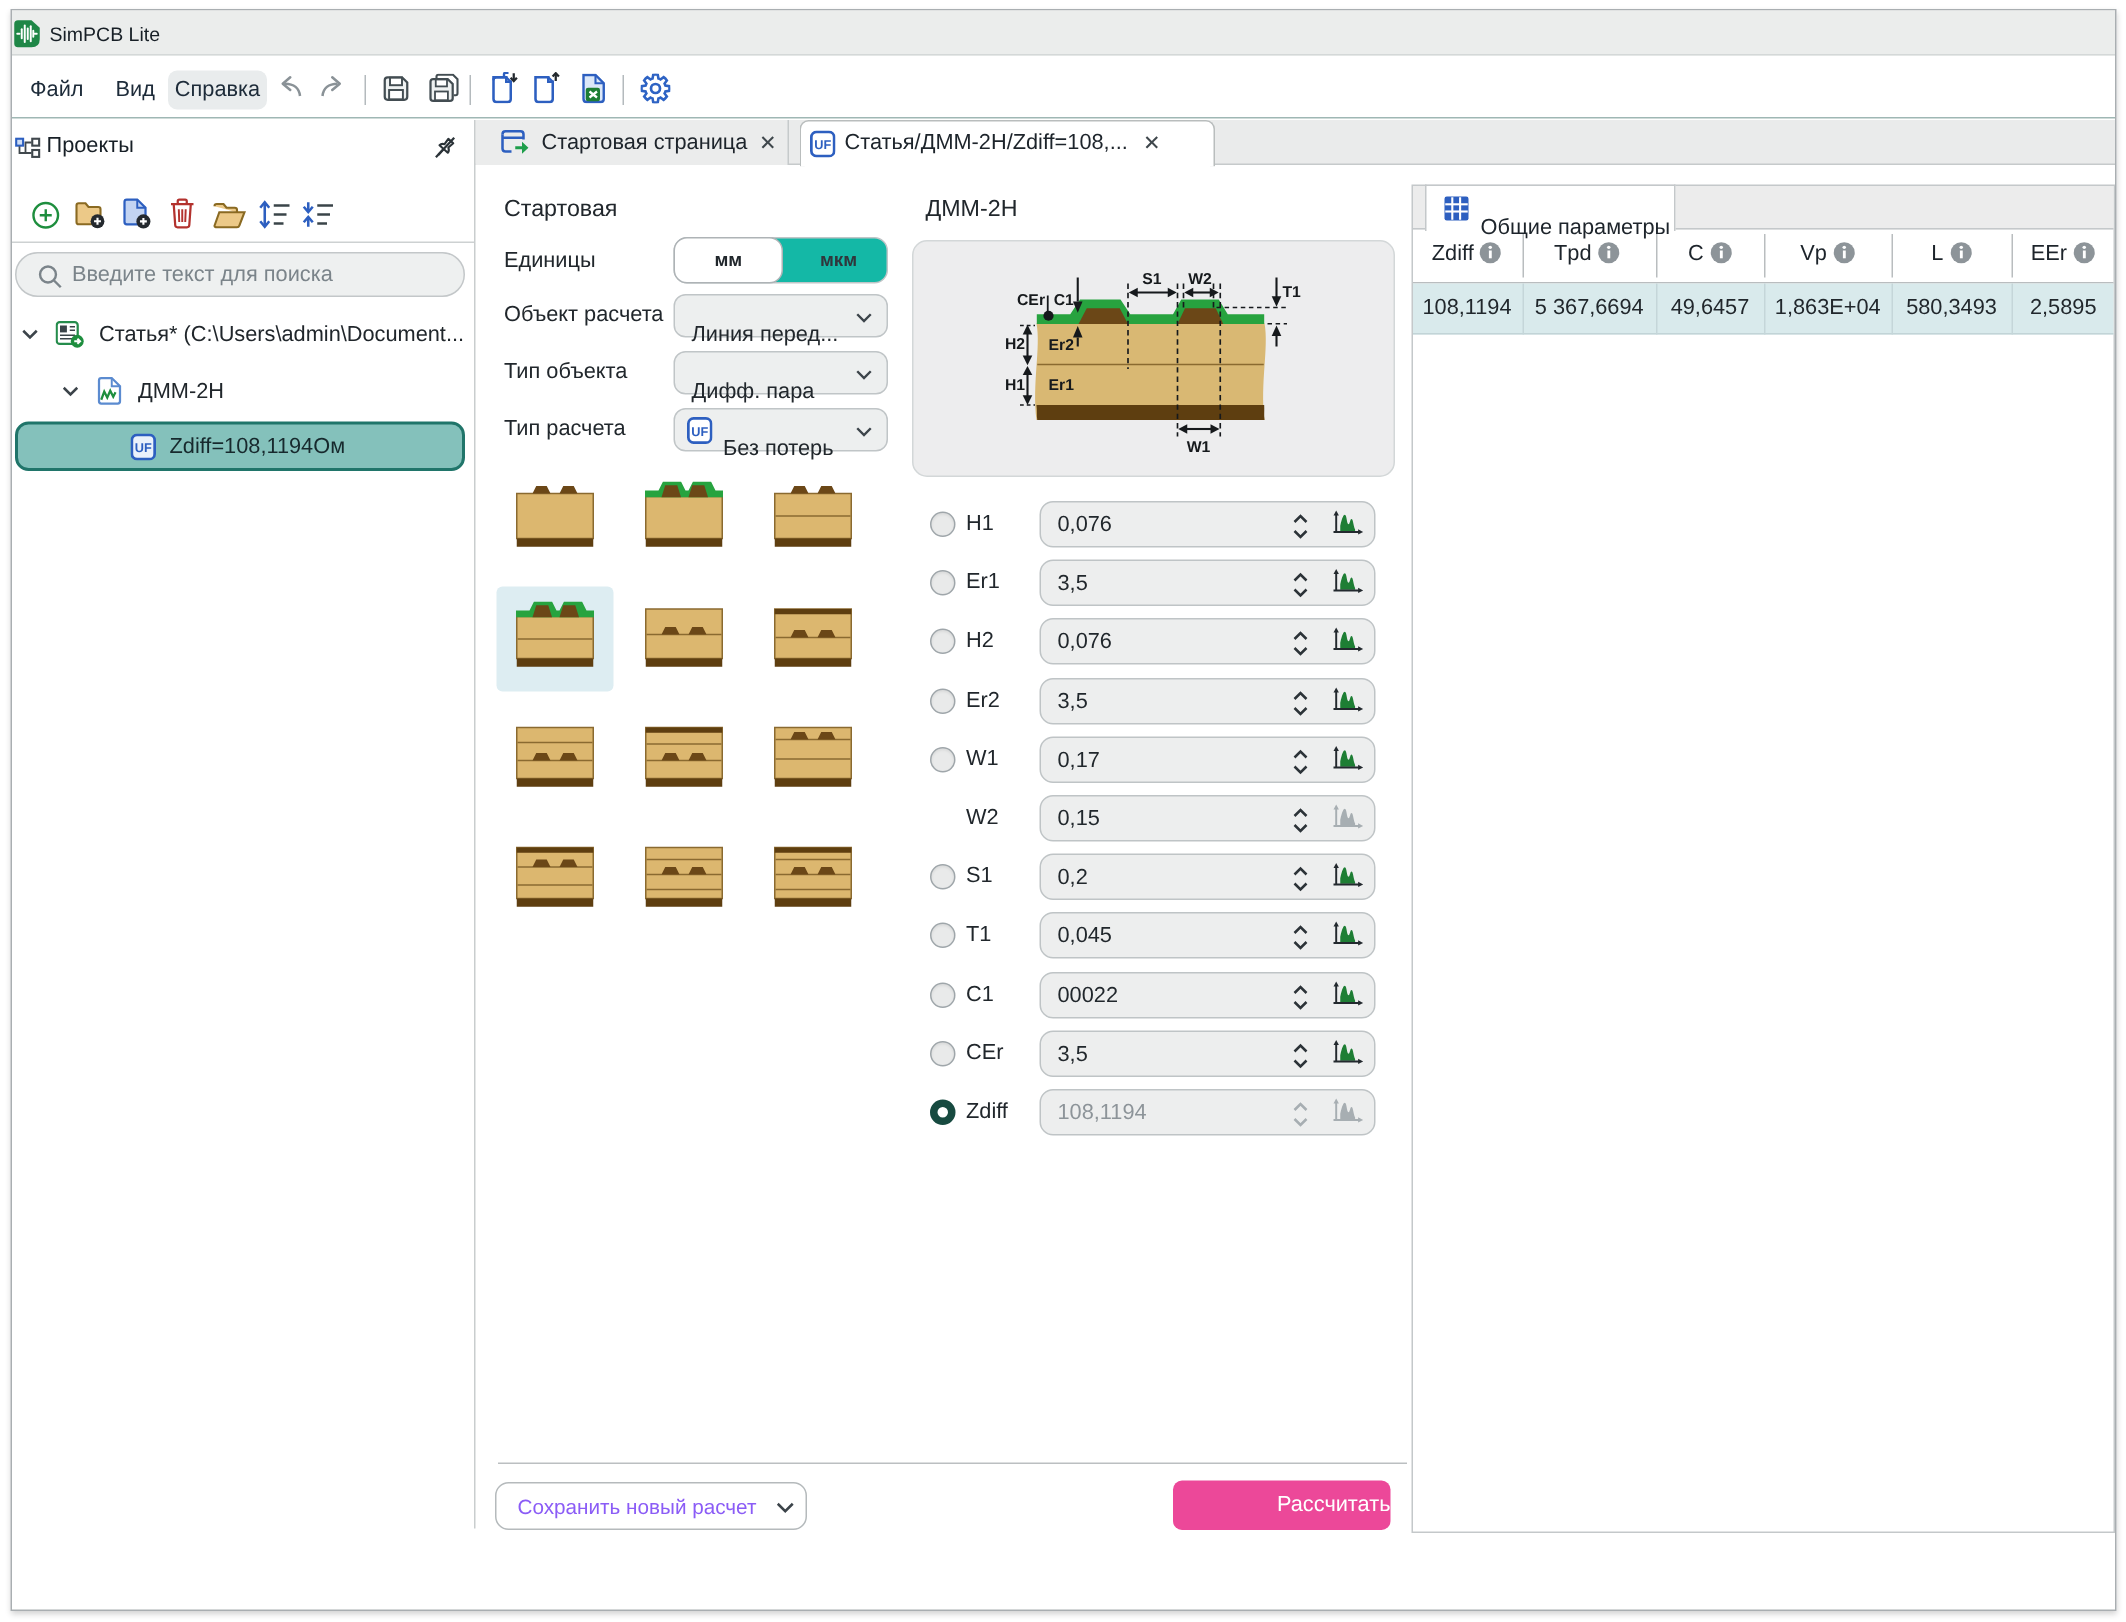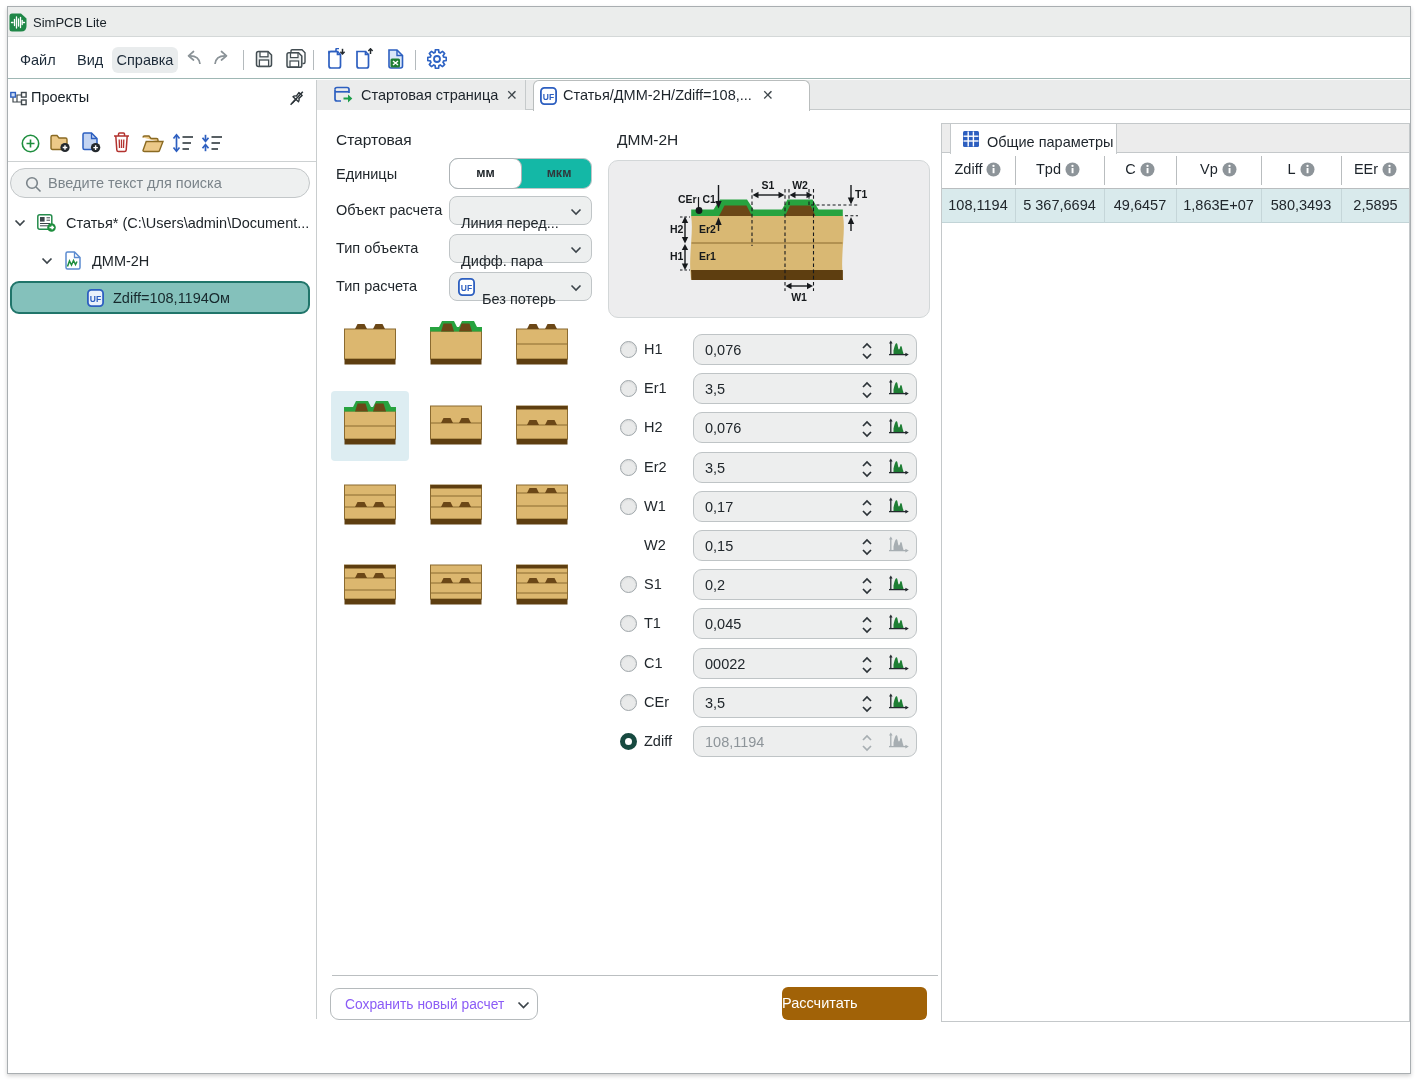--- a/index.html
+++ b/index.html
@@ -40,25 +40,25 @@
 .radiosel { position:absolute; left:620px; width:17px; height:17px; border-radius:50%; background:#fff; border:5px solid #174a40; }
 .plabel { position:absolute; left:644px; font-size:14.5px; color:#21272c; }
 .pinput { position:absolute; left:693px; width:224px; height:31px; background:#edeeee; border:1px solid #bfc4c6; border-radius:9px; }
 .pval { position:absolute; left:11px; top:7px; font-size:14.5px; color:#21272c; }
 .pval.dis { color:#8d9499; }
 .spin { position:absolute; left:167px; top:7px; }
 .gicon { position:absolute; left:192px; top:5px; }
 #botsep { position:absolute; left:332px; top:975px; width:606px; height:1px; background:#bbbfc1; }
 #savebtn { position:absolute; left:330px; top:988px; width:208px; height:32px; background:#fff; border:1px solid #b5babc; border-radius:9px; }
 #savebtn span { position:absolute; left:14px; top:8px; font-size:13.8px; color:#8b5cf6; }
-#calcbtn { position:absolute; left:782px; top:987px; width:145px; height:33px; background:#a16207; border-radius:6px; color:#fff; text-align:left; line-height:33px; font-size:14.5px; }
+#calcbtn { position:absolute; left:782px; top:987px; width:145px; height:33px; background:#ec4899; border-radius:6px; color:#fff; text-align:right; line-height:33px; font-size:14.5px; }
 #rpanel { position:absolute; left:941px; top:123px; width:469px; height:899px; border:1px solid #c4c8ca; background:#fff; }
 #rtabstrip { position:absolute; left:942px; top:124px; width:467px; height:29px; background:#ececec; border-bottom:1px solid #c4c8ca; }
 #rtab { position:absolute; left:950px; top:123px; width:167px; height:31px; background:#fff; border:1px solid #c4c8ca; border-bottom:none; }
-#rtab span { position:absolute; left:36px; top:10px; font-size:14.5px; color:#1d242b; white-space:nowrap; }
+#rtab span { position:absolute; left:36px; top:20px; font-size:14.5px; color:#1d242b; white-space:nowrap; }
 .hcell { position:absolute; top:153px; height:35px; font-size:14.5px; color:#1d242b; }
 .hsep { position:absolute; top:156px; width:1px; height:29px; background:#b9bdbf; }
 #hborder { position:absolute; left:942px; top:188px; width:467px; height:1px; background:#b9bdbf; }
 #drow { position:absolute; left:942px; top:189px; width:467px; height:34px; background:#d9eaec; border-bottom:1px solid #c2d4d7; }
 .dsep { position:absolute; top:189px; width:1px; height:34px; background:#c5d6d9; }
 .dcell { position:absolute; top:197px; font-size:14.5px; color:#21272c; text-align:center; }
 </style>
 </head>
 <body>
 <div id="win"></div>
@@ -735,21 +735,21 @@
 <div class="hsep" style="left:1104px"></div>
 <div class="dsep" style="left:1104px"></div>
 <div class="dcell" style="left:1104px;width:72px">49,6457</div>
 <div class="hcell" style="left:1176px;width:85px;text-align:center;padding-top:8px">Vp&nbsp;<svg width="15" height="15" viewBox="0 0 15 15" style="vertical-align:-3px">
         <circle cx="7.5" cy="7.5" r="7" fill="#8d9499"></circle>
         <rect x="6.6" y="6" width="1.9" height="5.2" fill="#fff"></rect>
         <circle cx="7.5" cy="3.9" r="1.15" fill="#fff"></circle>
       </svg></div>
 <div class="hsep" style="left:1176px"></div>
 <div class="dsep" style="left:1176px"></div>
-<div class="dcell" style="left:1176px;width:85px">1,863E+07</div>
+<div class="dcell" style="left:1176px;width:85px">1,863E+04</div>
 <div class="hcell" style="left:1261px;width:80px;text-align:center;padding-top:8px">L&nbsp;<svg width="15" height="15" viewBox="0 0 15 15" style="vertical-align:-3px">
         <circle cx="7.5" cy="7.5" r="7" fill="#8d9499"></circle>
         <rect x="6.6" y="6" width="1.9" height="5.2" fill="#fff"></rect>
         <circle cx="7.5" cy="3.9" r="1.15" fill="#fff"></circle>
       </svg></div>
 <div class="hsep" style="left:1261px"></div>
 <div class="dsep" style="left:1261px"></div>
 <div class="dcell" style="left:1261px;width:80px">580,3493</div>
 <div class="hcell" style="left:1341px;width:69px;text-align:center;padding-top:8px">EEr&nbsp;<svg width="15" height="15" viewBox="0 0 15 15" style="vertical-align:-3px">
         <circle cx="7.5" cy="7.5" r="7" fill="#8d9499"></circle>

